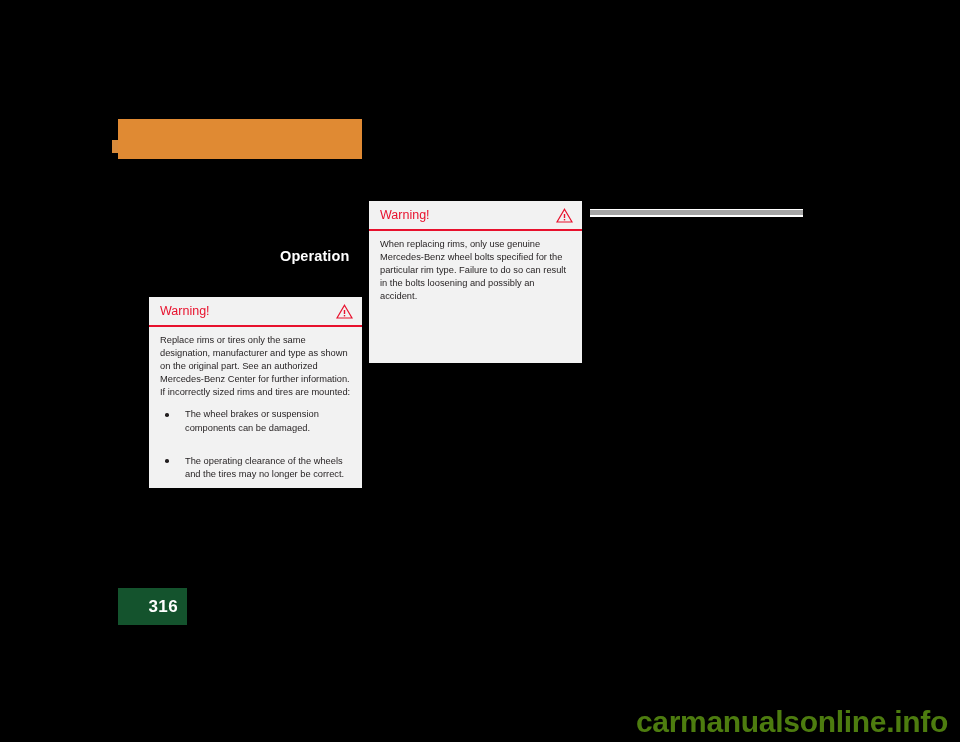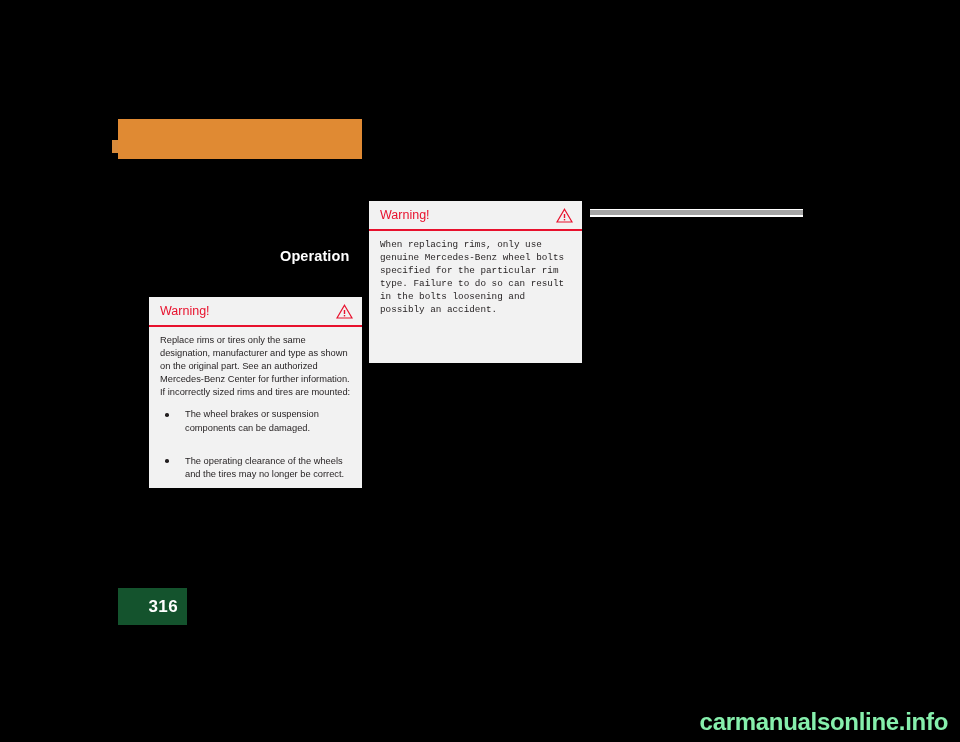--- a/index.html
+++ b/index.html
@@ -117,21 +117,20 @@
     padding: 7px 11px 8px 11px;
   }
   .warn-p {
     color: #231f20;
     font-size: 9.3px;
     line-height: 13.1px;
     margin: 0 0 9px 0;
   }
   .warn-p:last-child {
     margin-bottom: 0;
-    font-family: Liberation Mono, monospace;
   }
 
   .warn-list {
     list-style: none;
     margin: 0;
     padding: 0;
   }
   .warn-list li {
     position: relative;
     color: #231f20;
@@ -171,22 +170,22 @@
     font-weight: bold;
     letter-spacing: 0.4px;
     line-height: 19px;
   }
 
   
   .watermark {
     position: absolute;
     right: 12px;
     bottom: 5px;
-    color: #86efac;
-    font-size: 24px;
+    color: #4d7c0f;
+    font-size: 30px;
     font-weight: bold;
     letter-spacing: -0.3px;
     line-height: 31px;
     white-space: nowrap;
   }
 </style>
 </head>
 <body>
 
 <div class="page">

